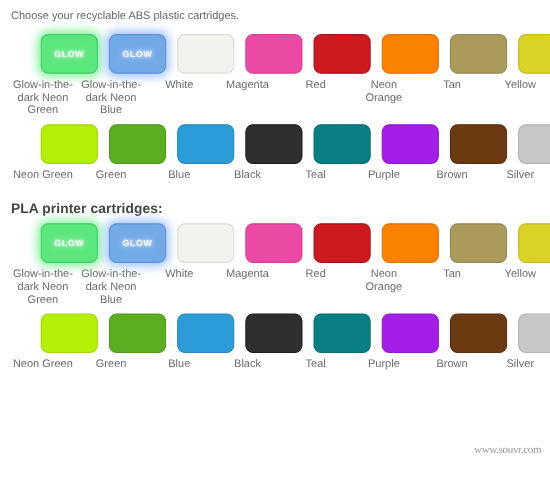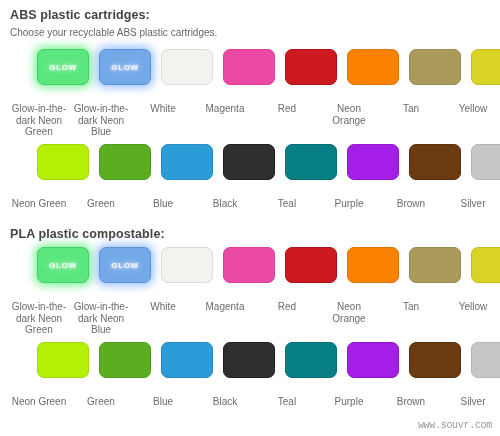--- a/index.html
+++ b/index.html
@@ -90,44 +90,43 @@
     color: #ffffff;
     text-shadow: 0 0 3px rgba(255,255,255,0.95), 0 0 6px rgba(255,255,255,0.7);
     opacity: 0.92;
   }
 
   .chip-label {
     font-size: 10px;
     line-height: 11.5px;
     color: #6b6b6b;
     text-align: center;
-    margin-top: 16px;
+    margin-top: 3px;
     width: 58px;
     word-wrap: break-word;
   }
 
   .divider-space { height: 14px; }
 
   .watermark {
     position: absolute;
     right: 8px;
-    bottom: 5px;
+    bottom: 21px;
     font-size: 10px;
     color: #9a9a9a;
-    font-family: Liberation Mono, monospace;
+    font-family: Liberation Serif, serif;
     letter-spacing: -0.3px;
   }
 </style>
 </head>
 <body>
 
 <div class="page">
   <div id="sections-root">
       <div class="section">
-        <div class="section-title">ABS plastic cartridges:</div>
         <div class="section-desc">Choose your recyclable ABS plastic cartridges.</div>
         <div class="swatch-row">
           <div class="swatch-cell">
             <div class="chip-wrap">
               <div class="chip glow-green" style="background: rgb(92, 230, 126); border: 1px solid rgb(63, 207, 98);">
                 <span class="glow-text">GLOW</span>
               </div>
             </div>
             <div class="chip-label">Glow-in-the-dark Neon Green</div>
           </div>
@@ -222,21 +221,21 @@
           <div class="swatch-cell">
             <div class="chip-wrap">
               <div class="chip" style="background: rgb(199, 199, 199); border: 1px solid rgb(180, 180, 180);"></div>
             </div>
             <div class="chip-label">Silver</div>
           </div>
         </div>
       </div>
       <div class="divider-space"></div>
       <div class="section">
-        <div class="section-title">PLA plastic compostable:</div>
+        <div class="section-title">PLA printer cartridges:</div>
         <div class="swatch-row">
           <div class="swatch-cell">
             <div class="chip-wrap">
               <div class="chip glow-green" style="background: rgb(92, 230, 126); border: 1px solid rgb(63, 207, 98);">
                 <span class="glow-text">GLOW</span>
               </div>
             </div>
             <div class="chip-label">Glow-in-the-dark Neon Green</div>
           </div>
           <div class="swatch-cell">

